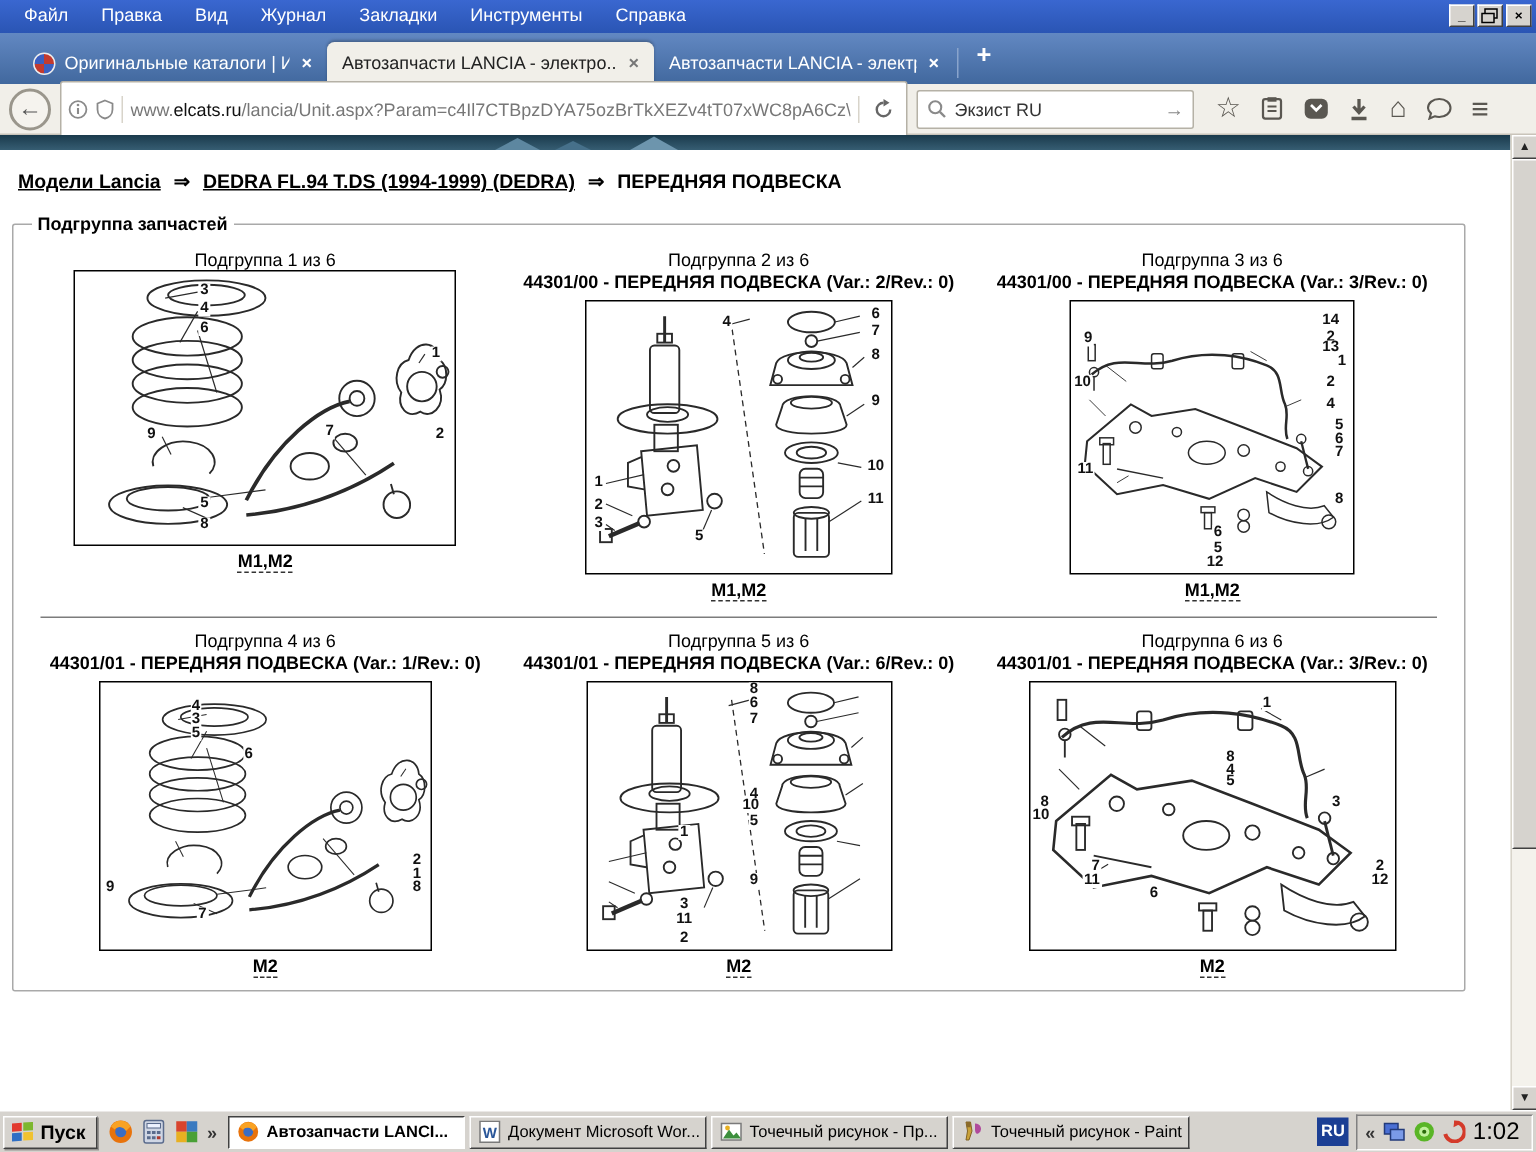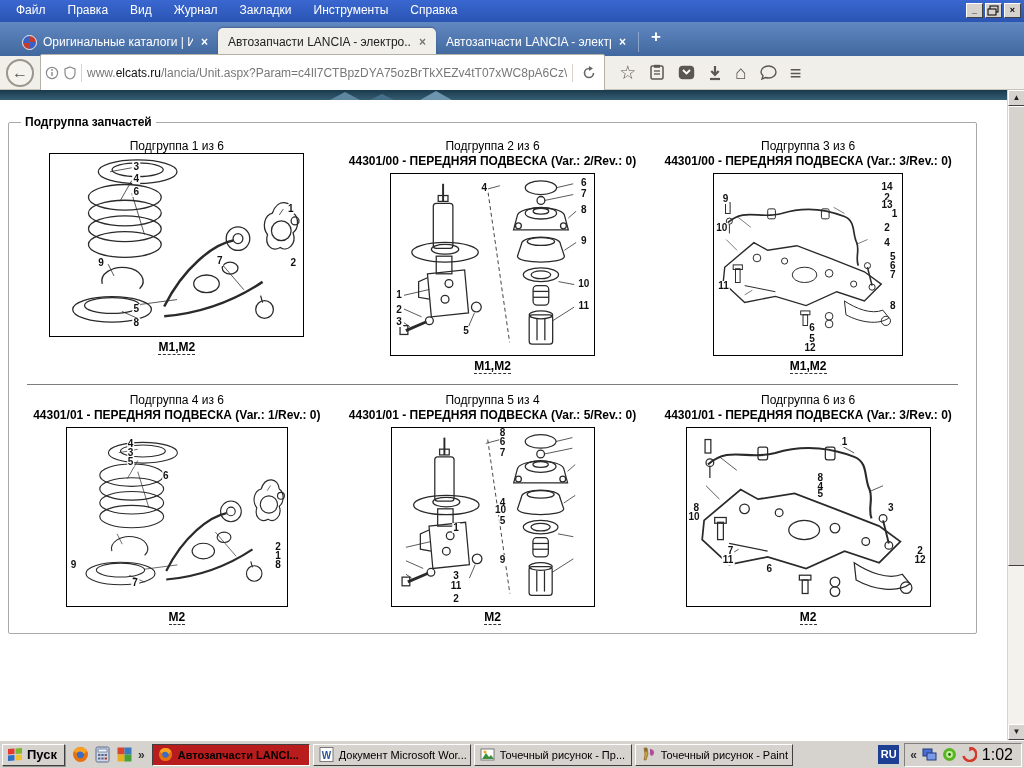--- a/index.html
+++ b/index.html
@@ -70,21 +70,21 @@
   .sthumb { position:absolute; top:16px; left:0; width:17px; height:460px; background:#d6d3ce; border:1px solid; border-color:#fff #404040 #404040 #fff; }
 
   
   .taskbar { position:absolute; left:0; bottom:0; width:1024px; height:28px; background:#d6d3ce; border-top:1px solid #fff; display:flex; align-items:center; padding:0 2px; gap:3px; }
   .startbtn { height:22px; display:flex; align-items:center; gap:4px; background:#d6d3ce; border:1px solid; border-color:#fff #404040 #404040 #fff; box-shadow:1px 1px 0 rgba(0,0,0,.3); padding:0 7px 0 4px; font-weight:bold; font-size:13px; }
   .quicklaunch { display:flex; align-items:center; gap:5px; padding:0 4px; }
   .ql-icon { width:17px; height:17px; display:block; }
   .chev { font-size:12px; color:#333; font-weight:bold; }
   .taskbtns { display:flex; gap:3px; align-items:center; }
   .taskbtn { height:22px; width:158px; display:flex; align-items:center; gap:5px; padding:0 5px; font-size:11px; background:#d6d3ce; border:1px solid; border-color:#fff #404040 #404040 #fff; white-space:nowrap; overflow:hidden; }
-  .taskbtn.active { border-color:#404040 #fff #fff #404040; background:#b91c1c; font-weight:bold; }
+  .taskbtn.active { border-color:#404040 #fff #fff #404040; background:#ffffff; font-weight:bold; }
   .taskbtn .t-icon { flex:0 0 auto; width:15px; height:15px; }
   .lang { width:21px; height:19px; background:#1c3f94; color:#fff; font-size:11px; font-weight:bold; text-align:center; line-height:19px; margin-left:20px; }
   .tray { height:24px; display:flex; align-items:center; gap:5px; border:1px solid; border-color:#808080 #fff #fff #808080; padding:0 8px 0 5px; margin-left:2px; }
   .tray .clock { font-size:16px; color:#000; }
   .tray-ic { width:15px; height:15px; display:block; }
 </style>
 </head>
 <body>
 
 <svg width="0" height="0" style="position:absolute">
@@ -251,20 +251,28 @@
     <span class="sep"></span>
     <span class="url-text"><span>www.</span><span class="url-domain">elcats.ru</span><span>/lancia/Unit.aspx?Param=c4Il7CTBpzDYA75ozBrTkXEZv4tT07xWC8pA6Cz\</span></span>
     <span class="sep"></span>
     <span class="reload-btn">
       <svg class="glyph" width="14" height="14" viewBox="0 0 14 14">
           <path d="M11.5,7 A4.5,4.5 0 1 1 7,2.5" fill="none" stroke="#666" stroke-width="1.6"></path>
           <path d="M7,0 L11,2.5 L7,5 Z" fill="#666"></path>
         </svg>
     </span>
   </div>
+  <div class="searchbox">
+    <svg class="glyph" width="13" height="13" viewBox="0 0 13 13">
+        <circle cx="5.5" cy="5.5" r="4" fill="none" stroke="#8a8a8a" stroke-width="1.4"></circle>
+        <line x1="8.6" y1="8.6" x2="12" y2="12" stroke="#8a8a8a" stroke-width="1.6"></line>
+      </svg>
+    <input type="text" value="Экзист RU" style="">
+    <span class="go-arrow">→</span>
+  </div>
   <div class="tool-icons">
     <span class="ti" style="font-size:19px">☆</span>
     <svg class="glyph" width="16" height="17" viewBox="0 0 16 17">
         <rect x="2" y="2" width="12" height="13" rx="1.5" fill="none" stroke="#5a5751" stroke-width="1.5"></rect>
         <rect x="5" y="0.8" width="6" height="3" fill="#5a5751"></rect>
         <line x1="5" y1="7" x2="11" y2="7" stroke="#5a5751" stroke-width="1.3"></line>
         <line x1="5" y1="10" x2="11" y2="10" stroke="#5a5751" stroke-width="1.3"></line>
       </svg>
     <svg class="glyph" width="17" height="15" viewBox="0 0 17 15">
         <rect x="0.8" y="0.8" width="15.4" height="13.4" rx="4" fill="#5a5751"></rect>
@@ -291,20 +299,27 @@
           <stop offset="1" stop-color="#365d72"></stop>
         </linearGradient>
       </defs>
     <polygon points="330,10 345,2 360,10" fill="#5d87a0"></polygon>
     <polygon points="370,10 382,4 394,10" fill="#46708a"></polygon>
     <polygon points="420,10 436,1 452,10" fill="#6d95ad"></polygon>
   </svg>
 </div>
 
 <div class="content">
+  <div class="breadcrumb">
+    <a>Модели Lancia</a>
+    <span class="crumb-sep">⇒</span>
+    <a>DEDRA FL.94 T.DS (1994-1999) (DEDRA)</a>
+    <span class="crumb-sep">⇒</span>
+    <span>ПЕРЕДНЯЯ ПОДВЕСКА</span>
+  </div>
 
   <fieldset class="parts">
     <legend>Подгруппа запчастей</legend>
 
     <div class="grid-row">
       <div class="cell">
         <div class="cap1">Подгруппа 1 из 6</div>
         <div class="diagram" style="width:255px;height:184px">
           <svg class="art" viewBox="0 0 255 185">
               <use href="#sym-spring"></use>
@@ -386,22 +401,22 @@
             <span class="callout" style="left: 45%; top: 27%;">6</span>
             <span class="callout" style="left: 96%; top: 67%;">2</span>
             <span class="callout" style="left: 96%; top: 72%;">1</span>
             <span class="callout" style="left: 96%; top: 77%;">8</span>
             <span class="callout" style="left: 3%; top: 77%;">9</span>
             <span class="callout" style="left: 31%; top: 87%;">7</span>
           </div>
         <div class="mlabel">M2</div>
       </div>
       <div class="cell">
-        <div class="cap1">Подгруппа 5 из 4</div>
-        <div class="cap2">44301/01 - ПЕРЕДНЯЯ ПОДВЕСКА (Var.: 5/Rev.: 0)</div>
+        <div class="cap1">Подгруппа 5 из 6</div>
+        <div class="cap2">44301/01 - ПЕРЕДНЯЯ ПОДВЕСКА (Var.: 6/Rev.: 0)</div>
         <div class="diagram" style="width:204px;height:180px">
           <svg class="art" viewBox="0 0 205 185">
               <use href="#sym-strut"></use>
             </svg>
         <span class="callout" style="left: 55%; top: 3%;">8</span>
             <span class="callout" style="left: 55%; top: 8%;">6</span>
             <span class="callout" style="left: 55%; top: 14%;">7</span>
             <span class="callout" style="left: 55%; top: 42%;">4</span>
             <span class="callout" style="left: 54%; top: 46%;">10</span>
             <span class="callout" style="left: 55%; top: 52%;">5</span>

